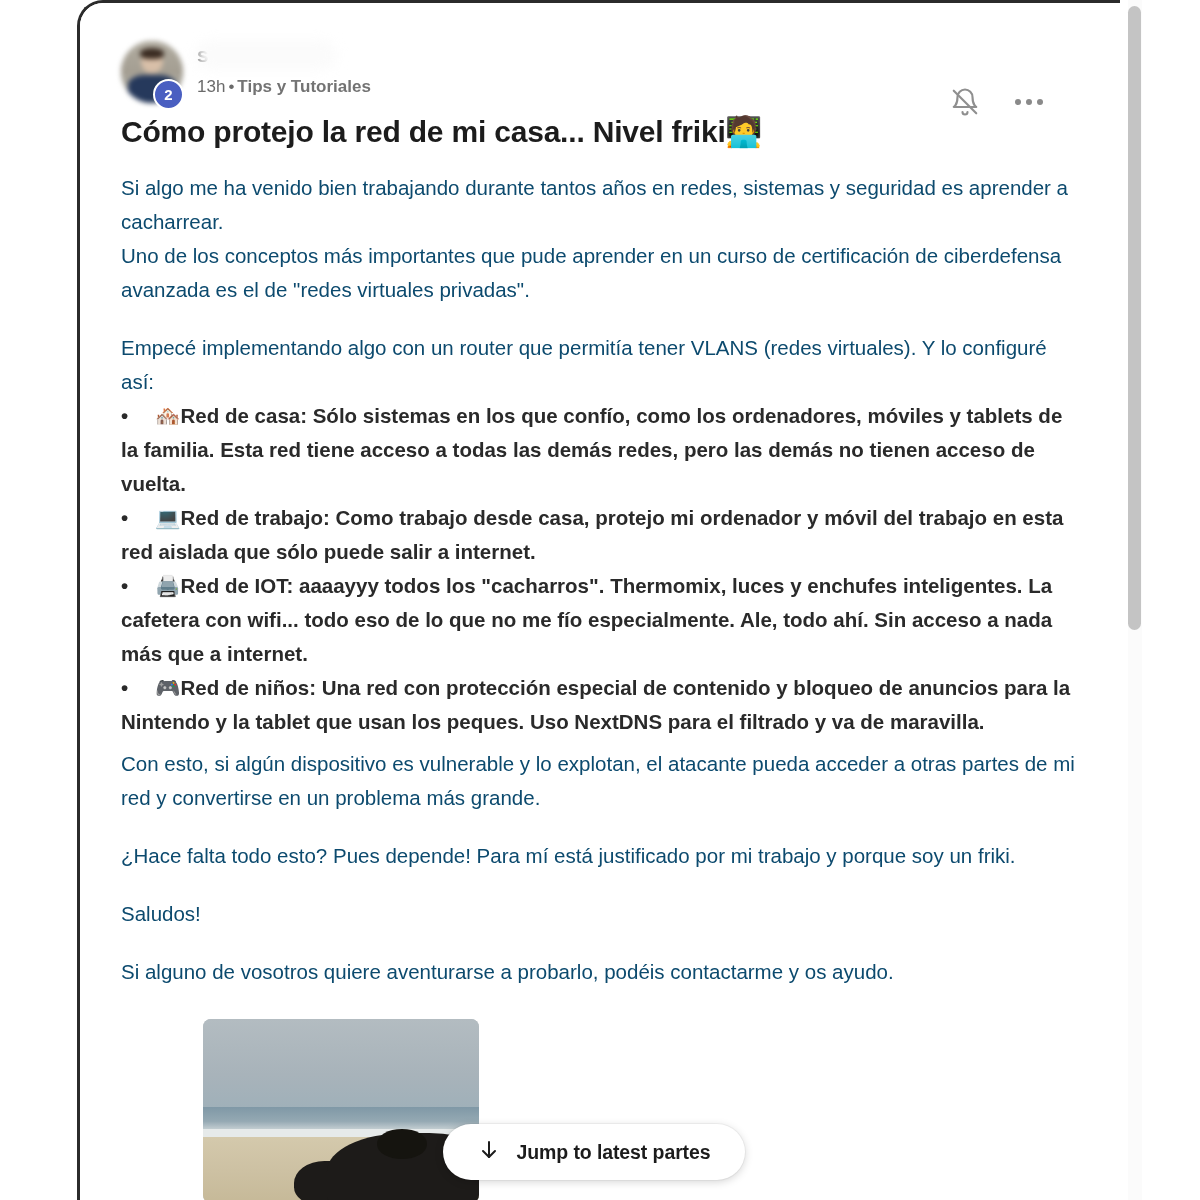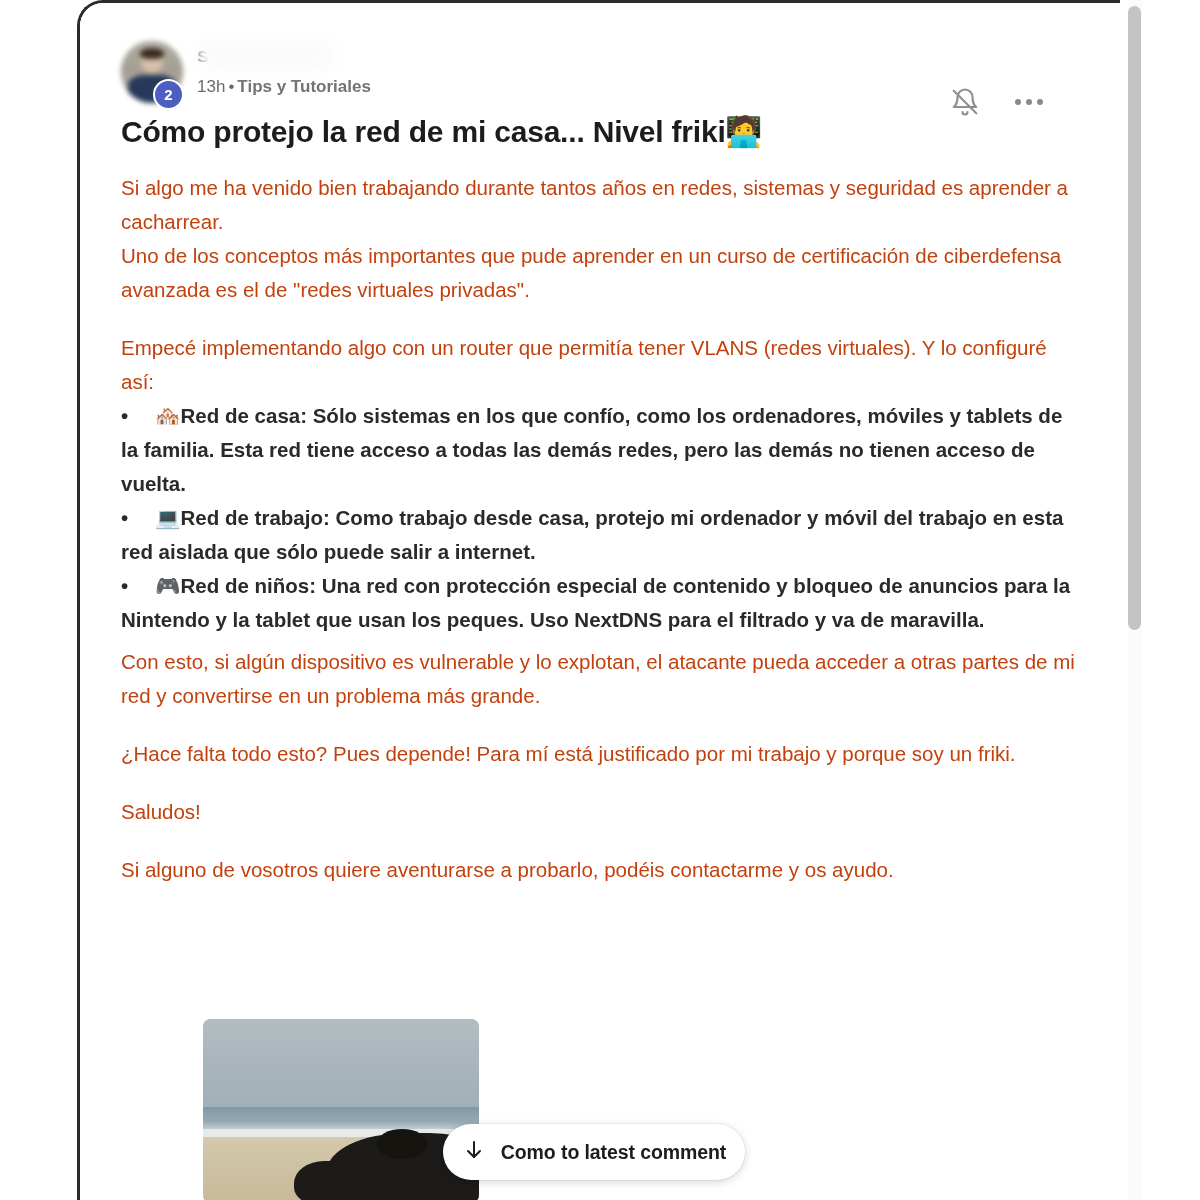--- a/index.html
+++ b/index.html
@@ -167,21 +167,21 @@
     color: #1c1c1c;
     letter-spacing: -0.2px;
     line-height: 38px;
     margin-bottom: 20px;
   }
   .emoji { font-family: "DejaVu Sans", sans-serif; }
 
   .para {
     font-size: 20.5px;
     line-height: 34px;
-    color: #c2410c;
+    color: #0c4a6e;
     margin-bottom: 24px;
   }
   .para.tight { margin-bottom: 0; }
 
   .bullet-list { list-style: none; margin-bottom: 8px; font-weight: bold; }
   .bullet-list li {
     font-size: 20.5px;
     line-height: 34px;
     color: #2a2a2a;
     position: relative;
@@ -344,20 +344,23 @@
 
 
         <div class="para tight">Empecé implementando algo con un router que permitía tener VLANS (redes virtuales). Y lo configuré así:</div>
 
         <ul class="bullet-list">
           <li>
             <span class="bdot">•</span><span class="emoji">🏘️</span><span>Red de casa: Sólo sistemas en los que confío, como los ordenadores, móviles y tablets de la familia. Esta red tiene acceso a todas las demás redes, pero las demás no tienen acceso de vuelta.</span>
           </li>
           <li>
             <span class="bdot">•</span><span class="emoji">💻</span><span>Red de trabajo: Como trabajo desde casa, protejo mi ordenador y móvil del trabajo en esta red aislada que sólo puede salir a internet.</span>
+          </li>
+          <li>
+            <span class="bdot">•</span><span class="emoji">🖨️</span><span>Red de IOT: aaaayyy todos los "cacharros". Thermomix, luces y enchufes inteligentes. La cafetera con wifi... todo eso de lo que no me fío especialmente. Ale, todo ahí. Sin acceso a nada más que a internet.</span>
           </li>
           <li>
             <span class="bdot">•</span><span class="emoji">🎮</span><span>Red de niños: Una red con protección especial de contenido y bloqueo de anuncios para la Nintendo y la tablet que usan los peques. Uso NextDNS para el filtrado y va de maravilla.</span>
           </li>
         </ul>
 
         <div class="para">Con esto, si algún dispositivo es vulnerable y lo explotan, el atacante pueda acceder a otras partes de mi red y convertirse en un problema más grande.</div>
         <div class="para">¿Hace falta todo esto? Pues depende! Para mí está justificado por mi trabajo y porque soy un friki.</div>
         <div class="para">Saludos!</div>
         <div class="para">Si alguno de vosotros quiere aventurarse a probarlo, podéis contactarme y os ayudo.</div>
@@ -376,19 +379,19 @@
     </div>
   </div>
 
   <div class="jump-pill">
     <span>
       <svg width="24" height="24" viewBox="0 0 24 24" fill="none" stroke="#1c1c1c" stroke-width="2" stroke-linecap="round" stroke-linejoin="round">
         <line x1="12" y1="4" x2="12" y2="19"></line>
         <polyline points="6,13 12,19 18,13"></polyline>
       </svg>
     </span>
-    <span class="label">Como to latest comment</span>
+    <span class="label">Jump to latest partes</span>
   </div>
 
   <div class="scroll-track"></div>
   <div class="scroll-thumb"></div>
 
 </div>
 
 </body></html>

